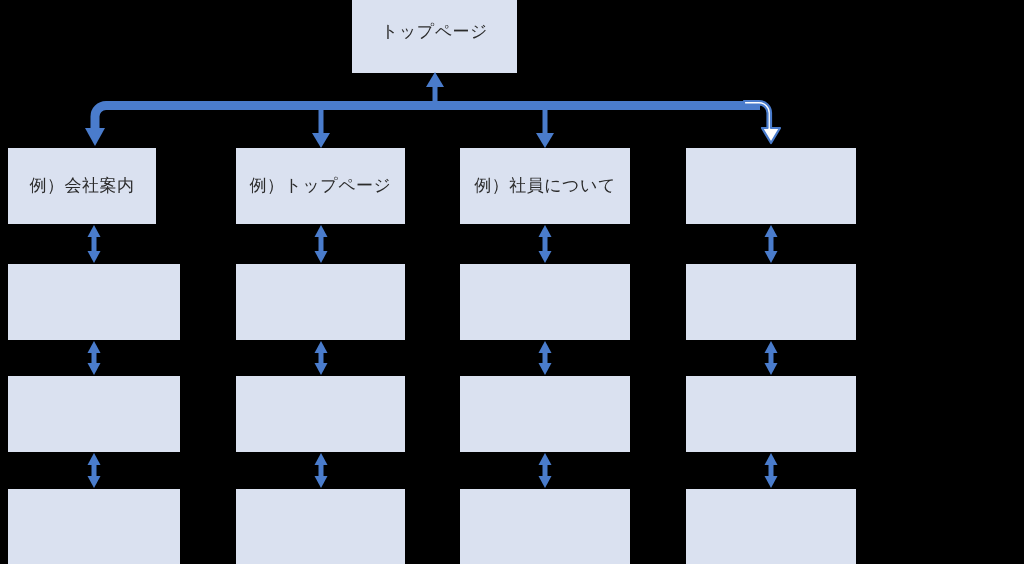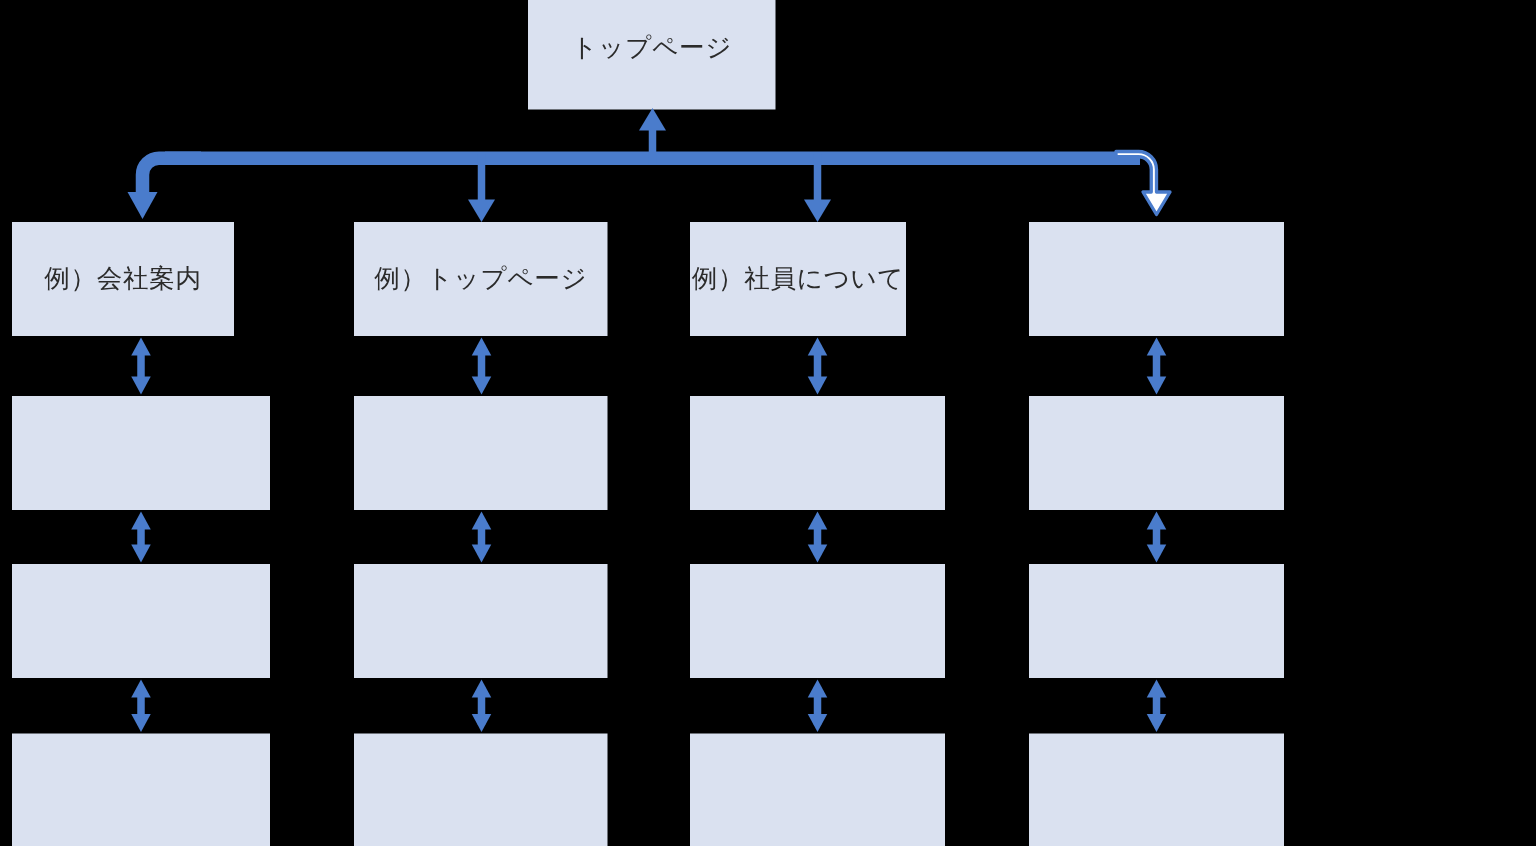--- a/index.html
+++ b/index.html
@@ -104,21 +104,21 @@
     </svg>
   </div>
 
   <div id="node-grid">
       <div class="node" style="left: 8px; top: 148px; width: 148px; height: 76px;">
         <span class="node-label">例）会社案内</span>
       </div>
       <div class="node" style="left: 236px; top: 148px; width: 169px; height: 76px;">
         <span class="node-label">例）トップページ</span>
       </div>
-      <div class="node" style="left: 460px; top: 148px; width: 144px; height: 76px;">
+      <div class="node" style="left: 460px; top: 148px; width: 170px; height: 76px;">
         <span class="node-label">例）社員について</span>
       </div>
       <div class="node" style="left: 686px; top: 148px; width: 170px; height: 76px;">
         <span class="node-label"></span>
       </div>
       <div class="node" style="left: 8px; top: 264px; width: 172px; height: 76px;">
         <span class="node-label"></span>
       </div>
       <div class="node" style="left: 236px; top: 264px; width: 169px; height: 76px;">
         <span class="node-label"></span>

